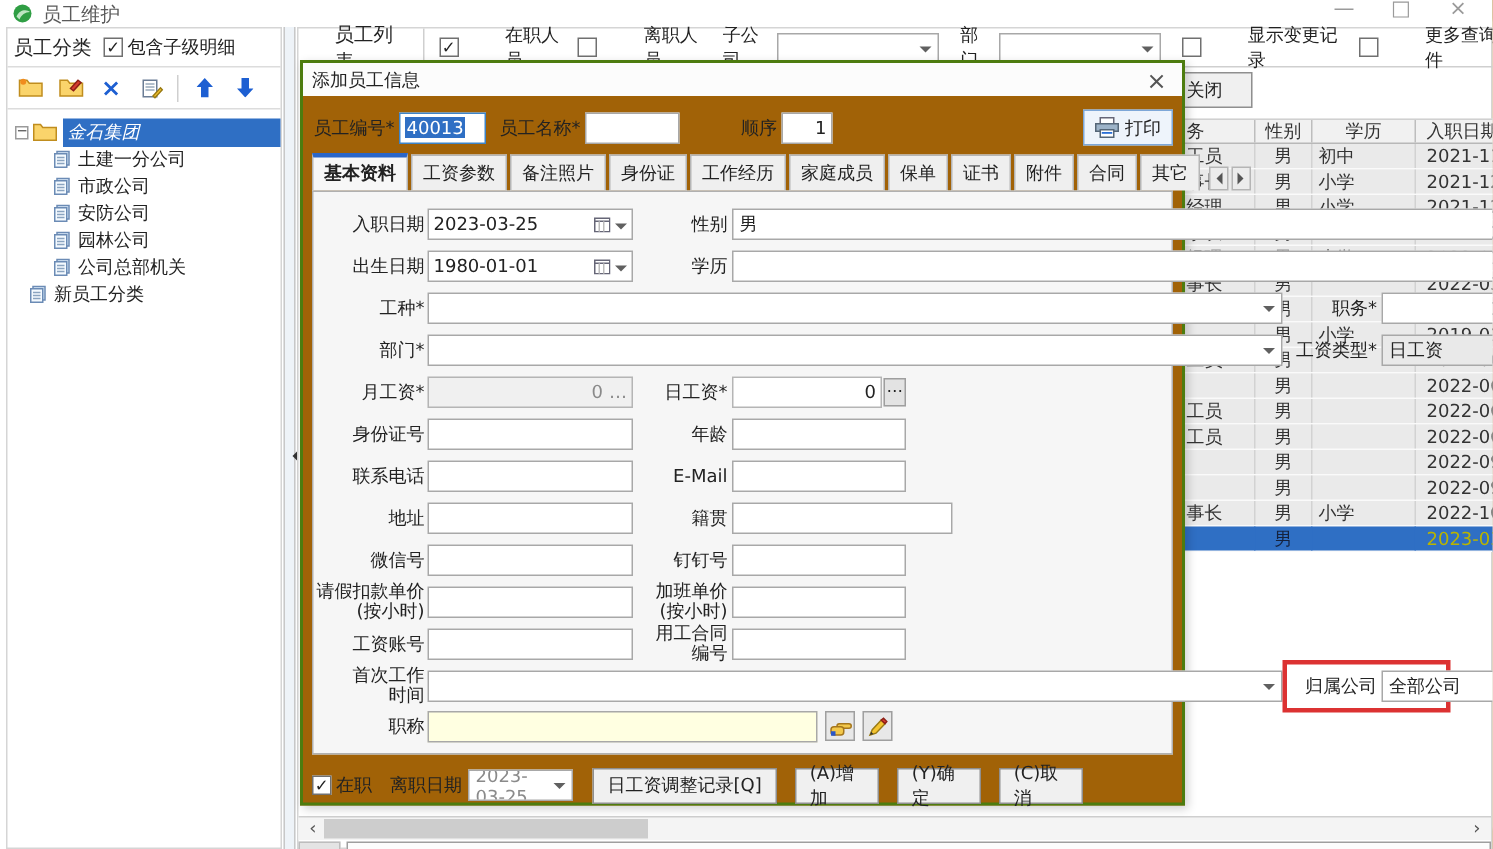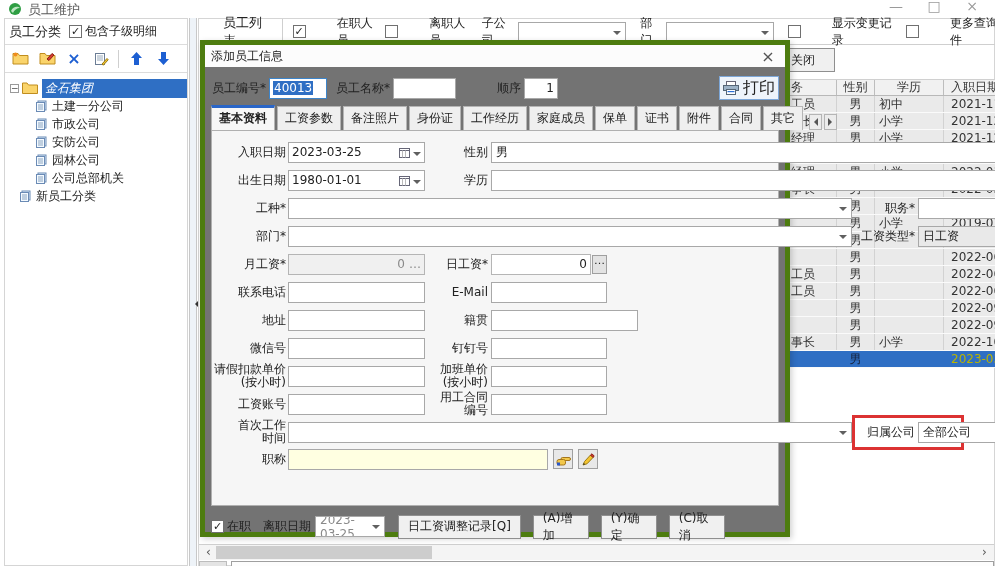--- a/index.html
+++ b/index.html
@@ -69,31 +69,31 @@
 
   
   .hscroll { position:absolute; left:0; top:525px; width:795px; height:16px; background:#f4f4f4; border-top:1px solid #cfcfcf; }
   .hs-arrow { position:absolute; top:0; width:15px; height:15px; color:#555; text-align:center; line-height:14px; font-size:12px; }
   .hs-left { left:2px; } .hs-right { right:2px; }
   .hs-thumb { position:absolute; left:17px; top:1px; width:216px; height:13px; background:#cdcdcd; }
   .bstrip-a { position:absolute; left:0; top:542px; width:28px; height:6px; background:#e4e4e4; border:1px solid #bdbdbd; }
   .bstrip-b { position:absolute; left:32px; top:542px; width:763px; height:6px; background:#fdfdfd; border:1px solid #9f9f9f; }
 
   
-  .dialog { position:absolute; left:200px; top:40px; width:590px; height:497px; background:#737373; border:5px solid #4d7c0f; box-shadow:2px 2px 6px rgba(0,0,0,.18); }
+  .dialog { position:absolute; left:200px; top:40px; width:590px; height:497px; background:#a16207; border:2px solid #4d7c0f; box-shadow:2px 2px 6px rgba(0,0,0,.18); }
   .dlg-title { height:22px; background:#fcfcfc; display:flex; align-items:center; padding:0 6px; font-size:12px; color:#222; }
   .dlg-x { position:absolute; right:8px; top:2px; font-size:16px; color:#555; width:18px; text-align:center; }
   .dlg-head { display:flex; align-items:center; margin:9px 6px 0 6px; height:24px; }
   .dh-lab { text-align:right; padding-right:3px; }
   .tin { background:#fff; border:1px solid #a8a8a8; height:21px; font-family:inherit; font-size:12px; padding:0 3px; color:#222;text-align:center; }
   .empno { width:58px; border:1px solid #3d84c9; display:inline-flex; align-items:center; }
   .empno .sel { background:#2f6fc4; color:#fff; padding:0 1px; }
   .name-in { width:63px; margin-right:36px; }
   .ord-in { width:34px; text-align:right; }
-  .print-btn { margin-left:auto; width:60px; height:24px; background:#eef4fb; border:1px solid #7da7d8; display:inline-flex; align-items:center; justify-content:center; gap:4px; font-size:16px; }
+  .print-btn { margin-left:auto; width:60px; height:24px; background:#eef4fb; border:1px solid #7da7d8; display:inline-flex; align-items:center; justify-content:center; gap:4px; font-size:12px; }
 
   .dlg-tabs { display:flex; align-items:flex-end; margin:8px 6px 0 6px; height:22px; position:relative; }
   .tab { border:1px solid #b5b5b5; border-bottom:none; background:#efefef; padding:3px 7px 3px 7px; margin-right:2px; font-size:12px; white-space:nowrap; }
   .tab.active { background:#f7f7f7; border-top:3px solid #2a66c8; padding-top:2px; font-weight:bold; }
   .tab-scroll { margin-left:4px; display:flex; gap:2px; align-items:center; }
   .tsbtn { width:13px; height:16px; background:#ececec; border:1px solid #b5b5b5; display:flex; align-items:center; justify-content:center; }
   .tri-l { width:0; height:0; border:4px solid transparent; border-right-color:#555; margin-left:-3px; }
   .tri-r { width:0; height:0; border:4px solid transparent; border-left-color:#555; margin-right:-3px; }
 
   .dlg-body { margin:0 6px; border:1px solid #b0b0b0; background:#f6f6f6; height:376px; padding:7px 0 0 2px; position:relative; }
@@ -552,20 +552,26 @@
           </span>
         <span class="lab lab-r">日工资*</span>
         <span class="ctl-r" style="display:flex;align-items:center">
           <span class="money live" style="flex:1">
               <span>0</span>
             </span>
           <span class="dots-btn">…</span>
         </span>
       </div>
 
+      <div class="frow">
+        <span class="lab lab-l">身份证号</span>
+        <input class="tin ctl-l" value="" style="">
+        <span class="lab lab-r">年龄</span>
+        <input class="tin ctl-r" value="" style="">
+      </div>
 
       <div class="frow">
         <span class="lab lab-l">联系电话</span>
         <input class="tin ctl-l" value="" style="">
         <span class="lab lab-r">E-Mail</span>
         <input class="tin ctl-r" value="" style="">
       </div>
 
       <div class="frow">
         <span class="lab lab-l">地址</span>

